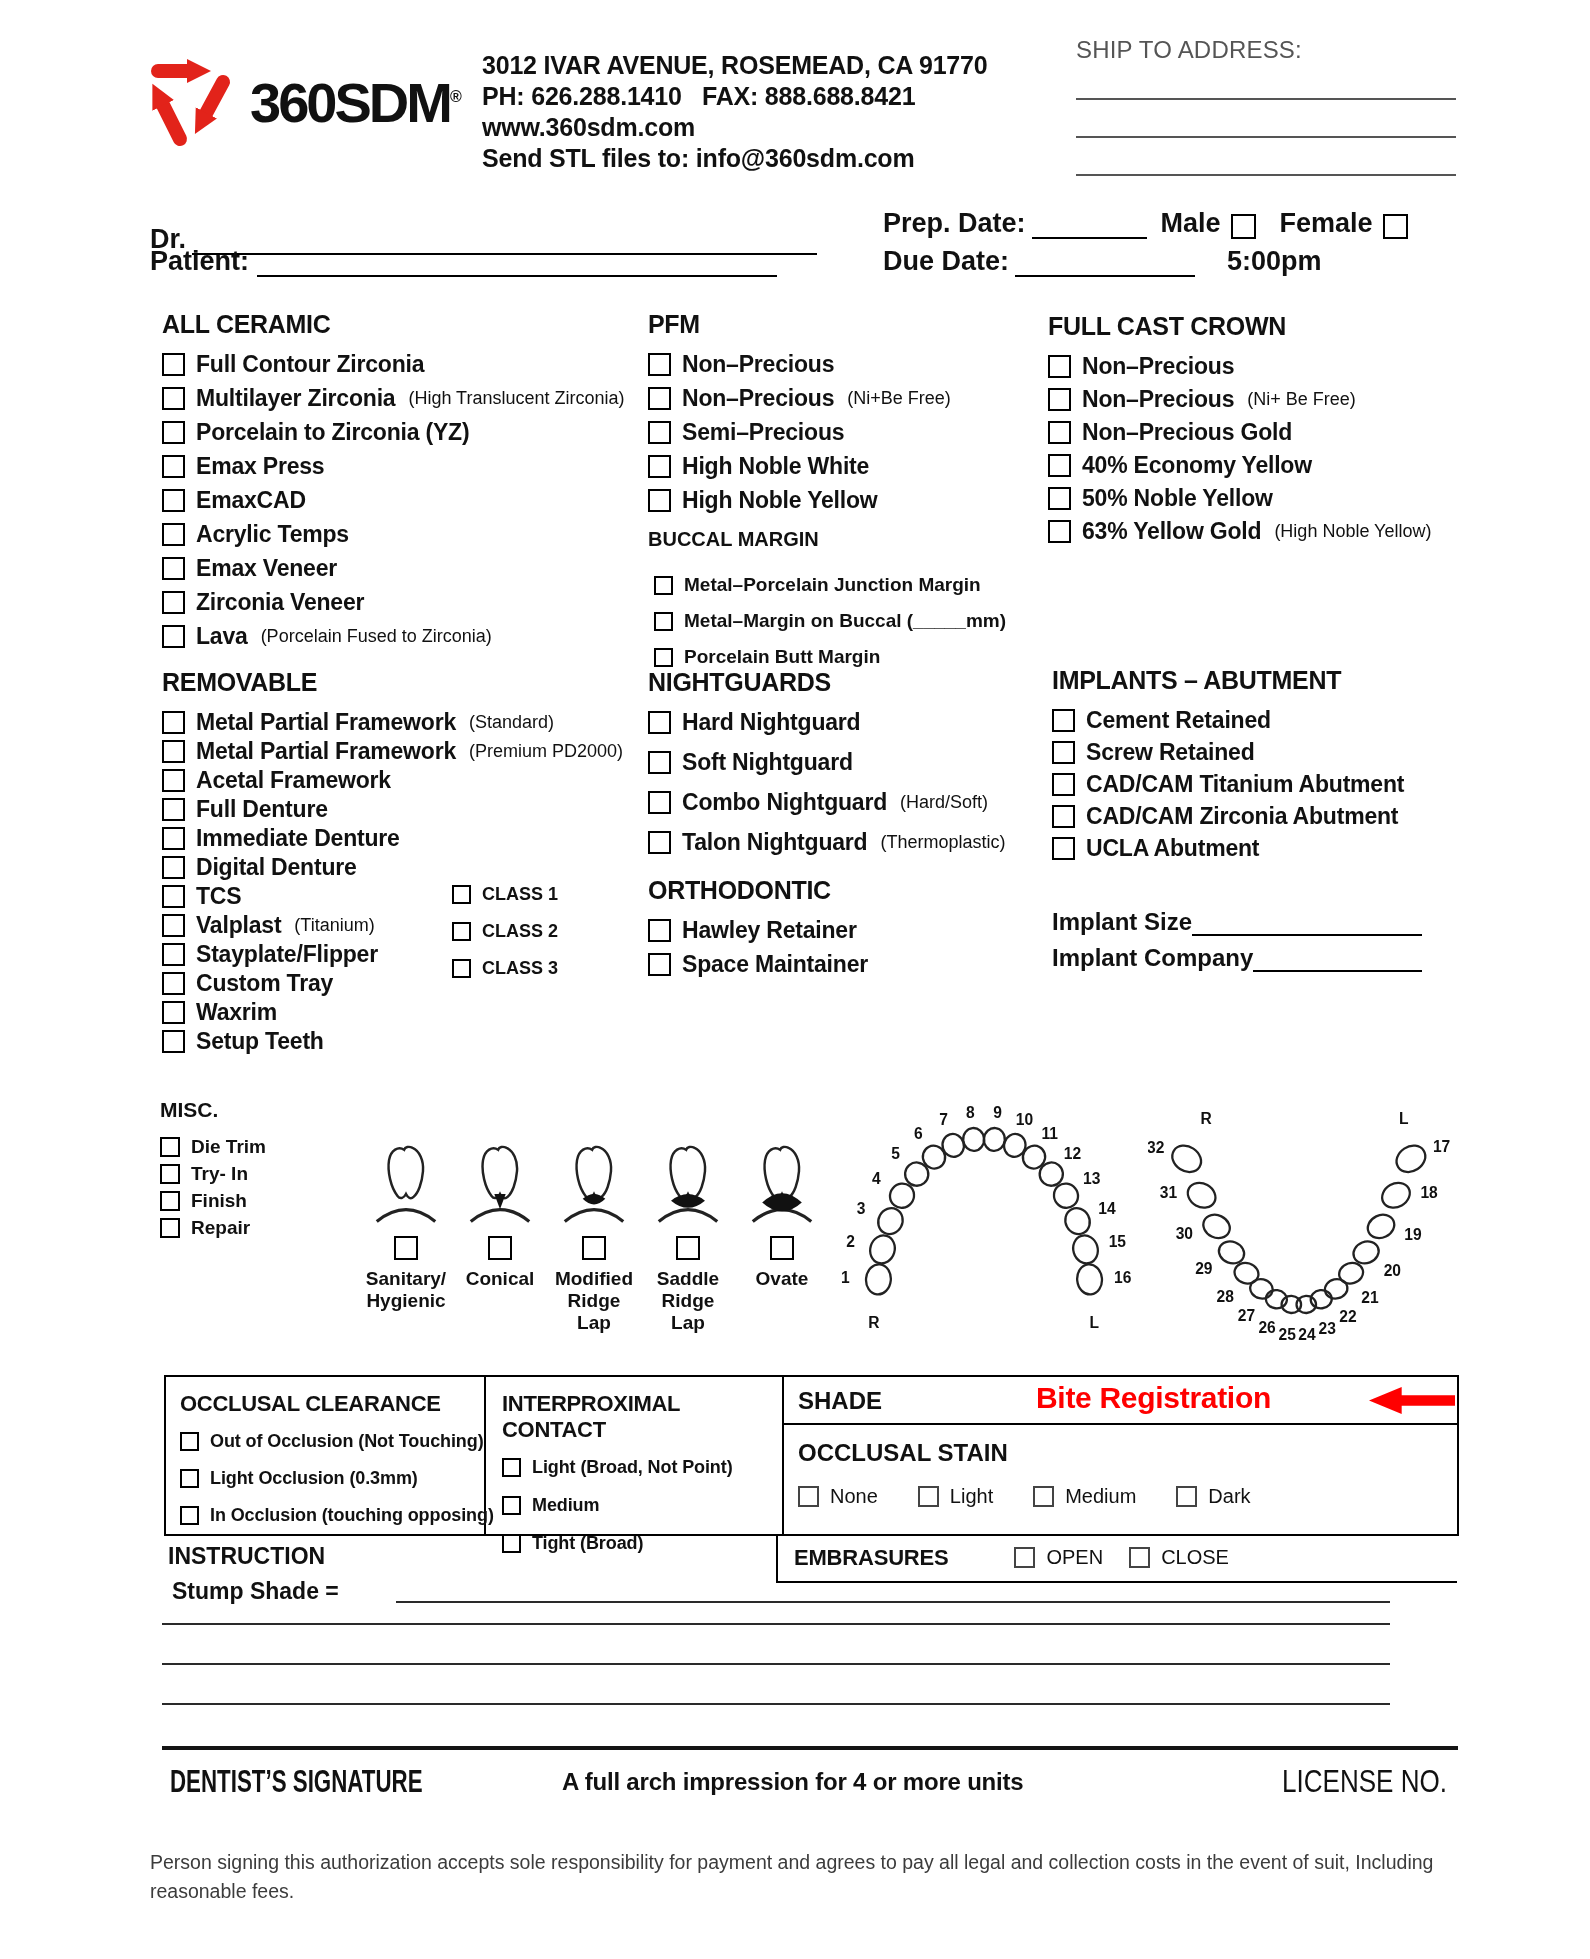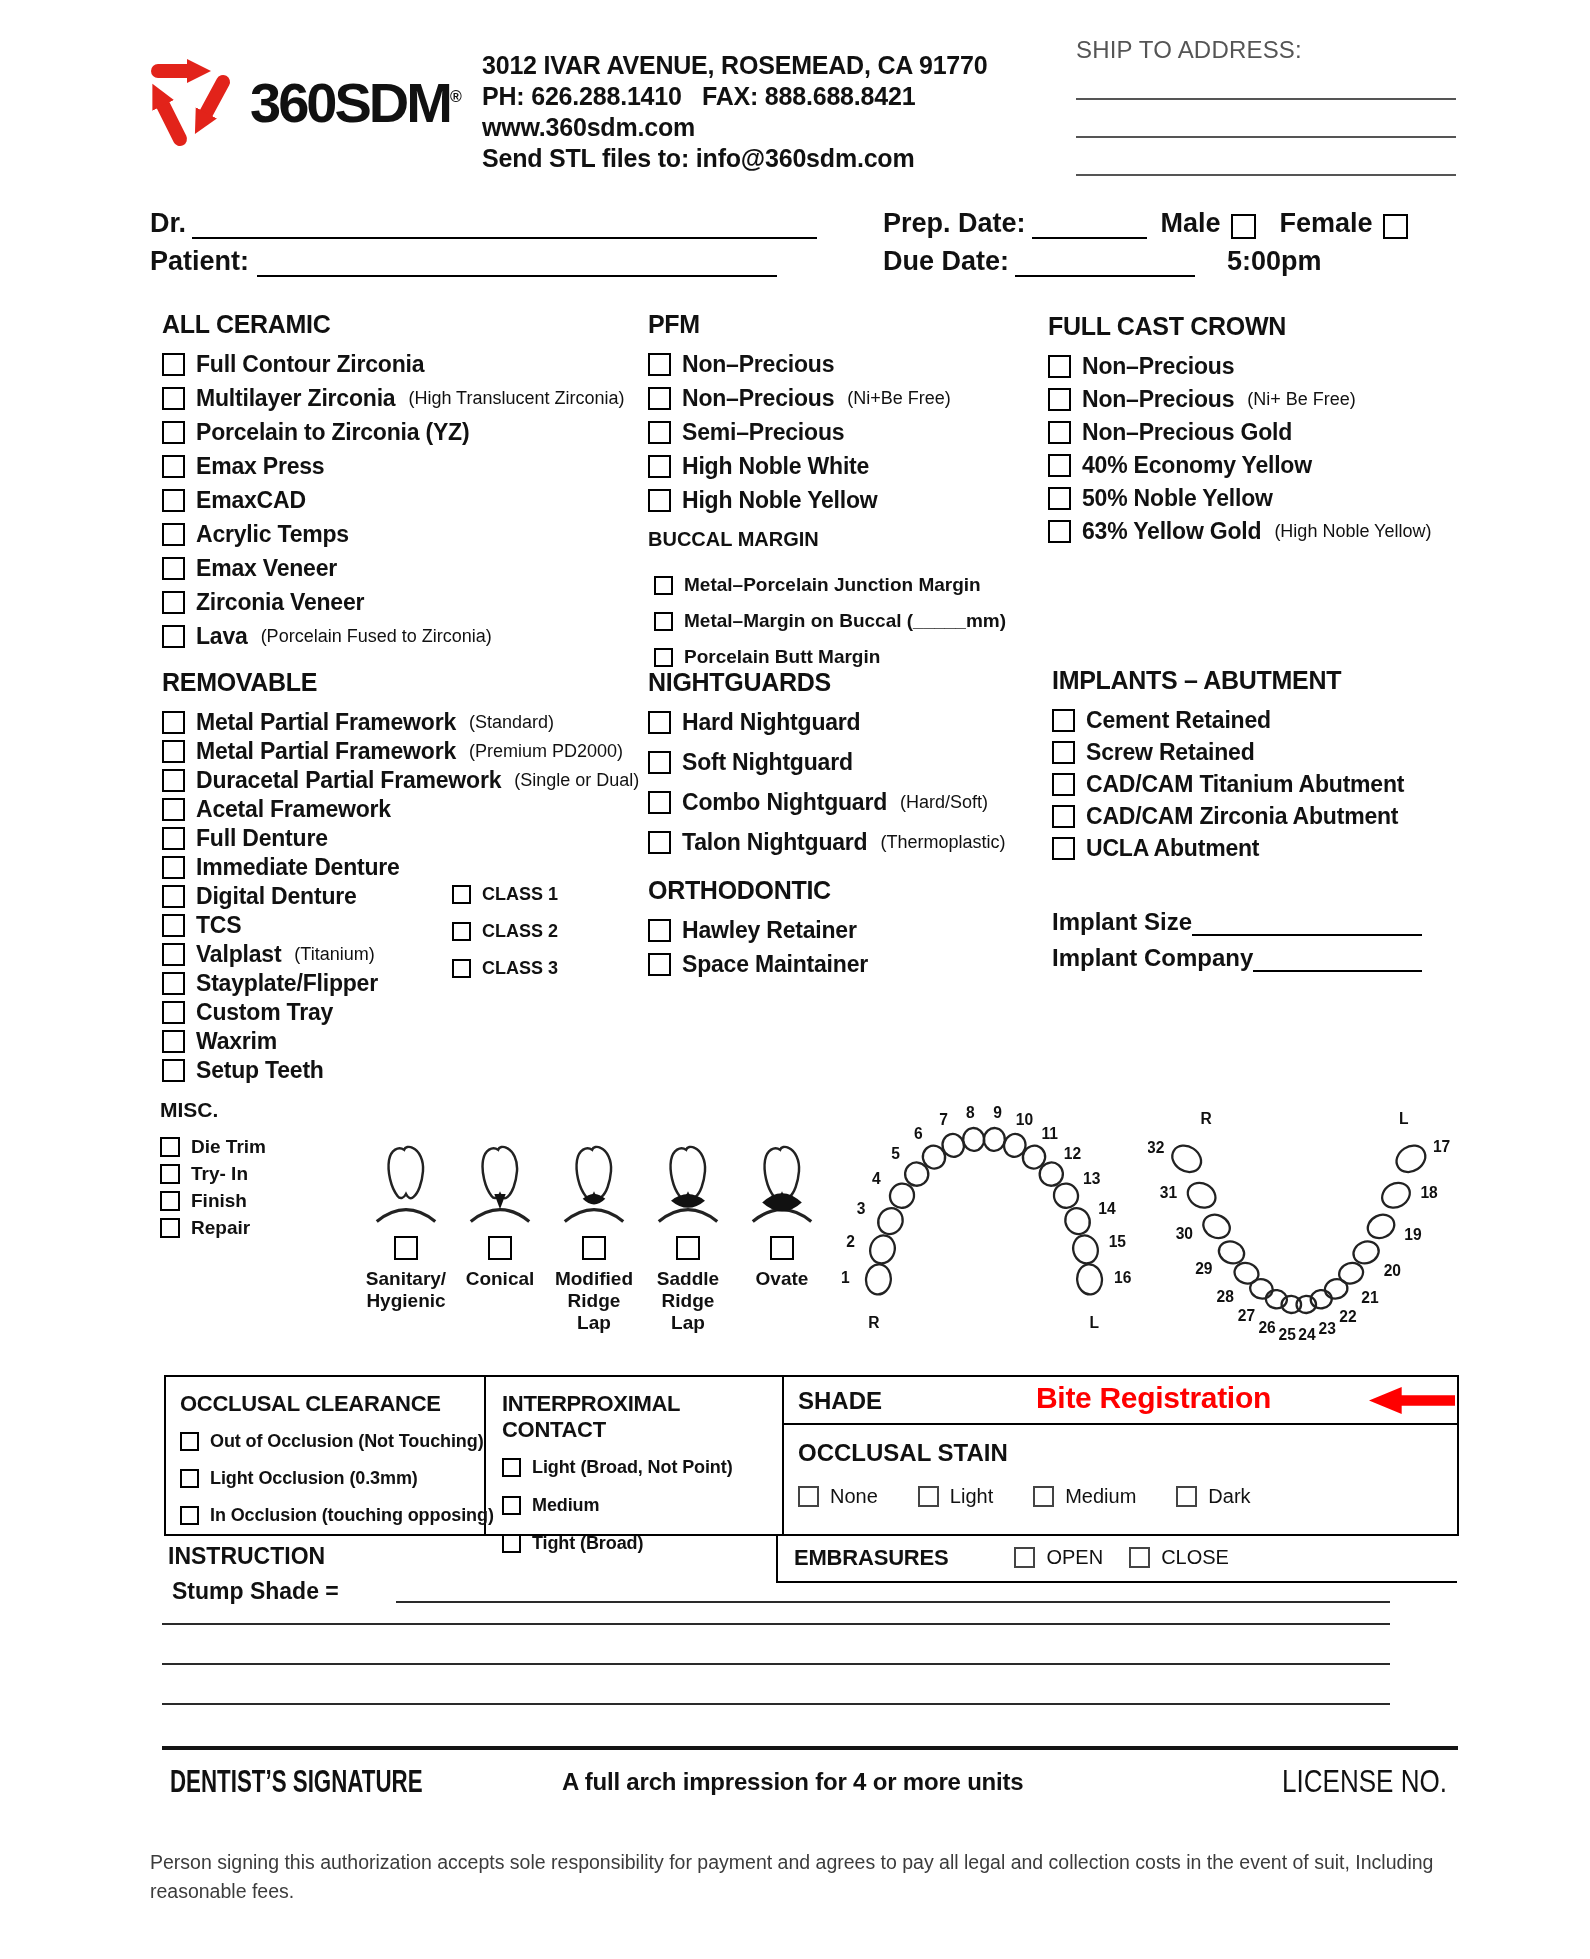--- a/index.html
+++ b/index.html
@@ -70,21 +70,21 @@
   <div>Send STL files to: info@360sdm.com</div>
 </div>
 
 <div class="abs" style="left:1076px;top:36px;width:380px;">
   <div style="font-size:24px;color:#555;text-align:left;letter-spacing:0.2px;">SHIP TO ADDRESS:</div>
   <div class="shipline" style="margin-top:34px;"></div>
   <div class="shipline" style="margin-top:36px;"></div>
   <div class="shipline" style="margin-top:36px;"></div>
 </div>
 
-<div class="abs inforow" style="left:150px;top:208px;width:690px;text-align:center;">
+<div class="abs inforow" style="left:150px;top:224px;width:690px;text-align:center;">
   <span>Dr.</span>
   <span class="fill" style="width:625px;margin-left:6px;"></span>
 </div>
 <div class="abs inforow" style="left:150px;top:246px;width:690px;">
   <span>Patient:</span>
   <span class="fill" style="width:520px;margin-left:8px;"></span>
 </div>
 <div class="abs inforow" style="left:883px;top:208px;">
   <span>Prep. Date:</span>
   <span class="fill" style="width:115px;margin-left:6px;"></span>
@@ -225,25 +225,20 @@
   <div class="list main" style="gap:2px;">
       <label class="ck">
         <span class="box"></span>
         <span class="lbl">Metal Partial Framework</span>
         <span class="note">(Standard)</span>
       </label>
       <label class="ck">
         <span class="box"></span>
         <span class="lbl">Metal Partial Framework</span>
         <span class="note">(Premium PD2000)</span>
-      </label>
-      <label class="ck">
-        <span class="box"></span>
-        <span class="lbl">Duracetal Partial Framework</span>
-        <span class="note">(Single or Dual)</span>
       </label>
       <label class="ck">
         <span class="box"></span>
         <span class="lbl">Acetal Framework</span>
       </label>
       <label class="ck">
         <span class="box"></span>
         <span class="lbl">Full Denture</span>
       </label>
       <label class="ck">

